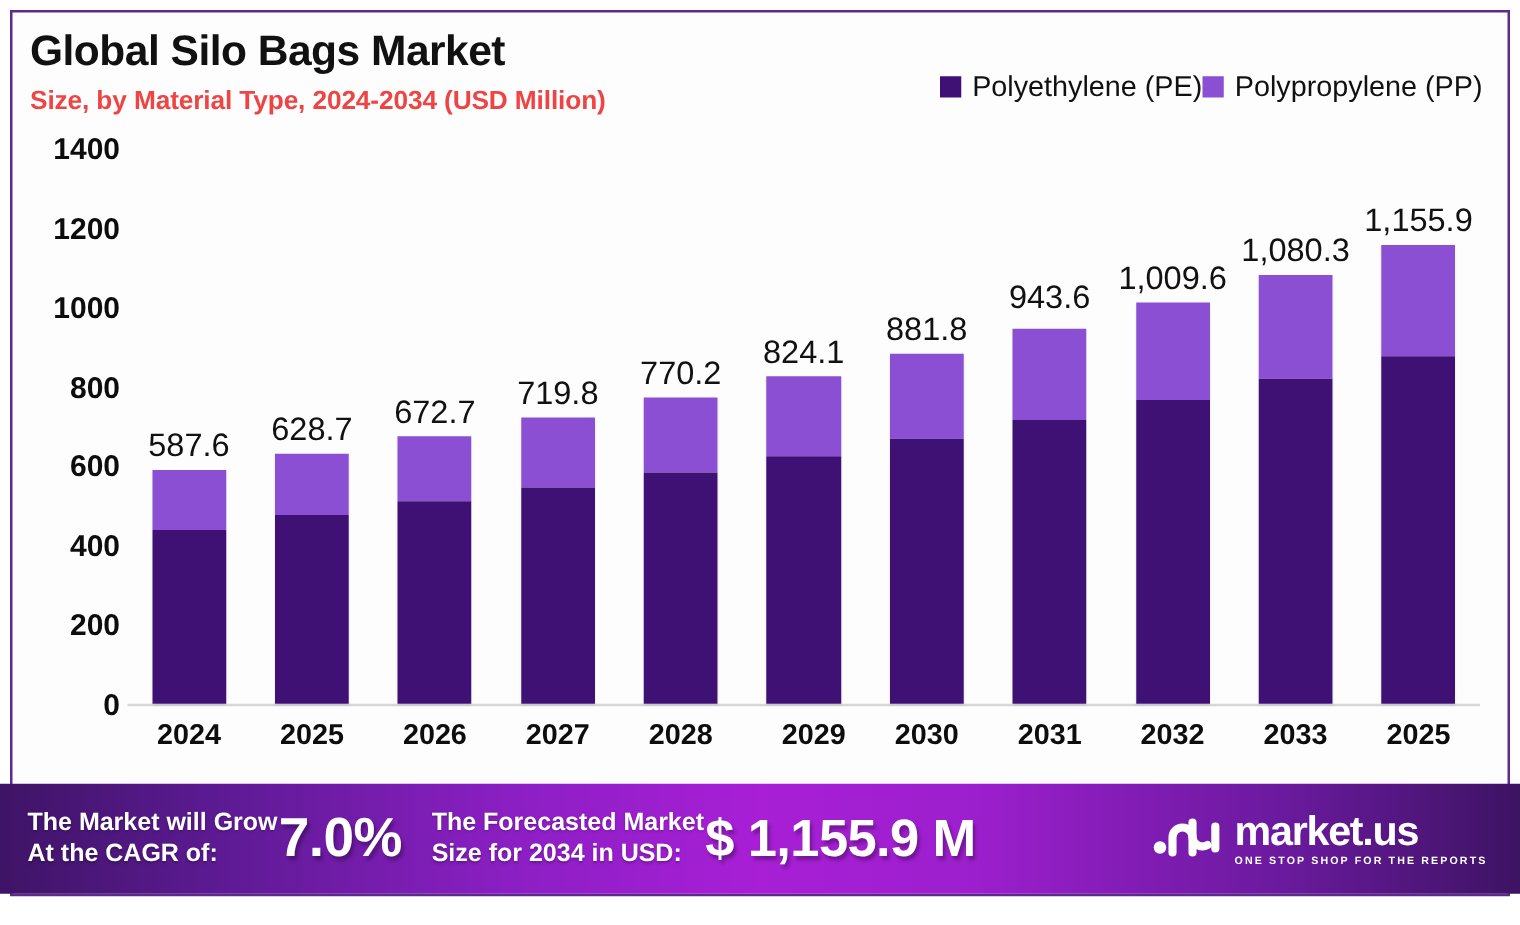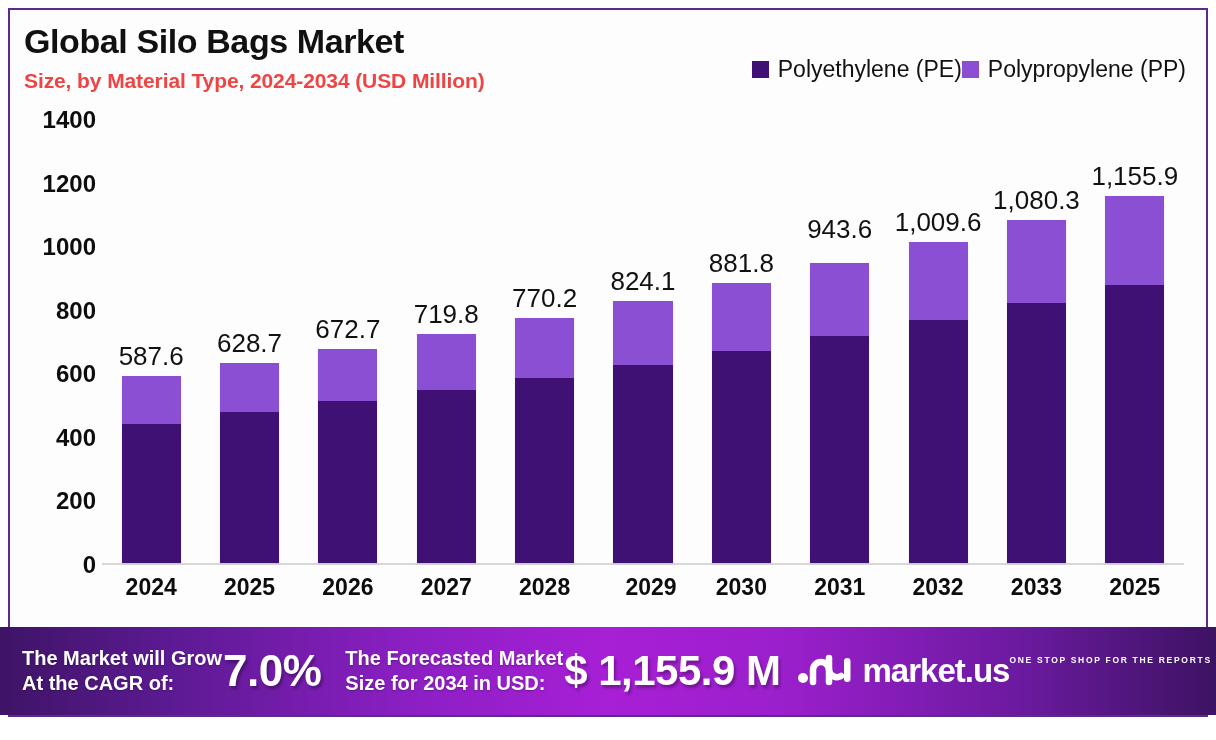--- a/index.html
+++ b/index.html
@@ -233,21 +233,21 @@
     align-items: center;
     gap: 10px;
     margin-left: 16px;
     margin-right: 8px;
   }
 
   .logo-mark { flex: 0 0 auto; display: block; }
 
   .logo-text-wrap {
     display: flex;
-    flex-direction: row;
+    flex-direction: column;
     justify-content: center;
   }
 
   .logo-word {
     font-size: 33px;
     font-weight: bold;
     color: #ffffff;
     line-height: 34px;
     letter-spacing: -1px;
   }
@@ -339,21 +339,21 @@
           </div>
         </div>
         <div class="bar-group" style="left: 56.3636%; width: 5.45455%; height: 280.286px;">
           <div class="bar-total-label" style="bottom: 288.286px;">881.8</div>
           <div class="bar-stack" style="height: 280.286px;">
             <div class="seg-pp" style="height: 67.9579px; background: rgb(139, 79, 212);"></div>
             <div class="seg-pe" style="height: 212.329px; background: rgb(63, 17, 117);"></div>
           </div>
         </div>
         <div class="bar-group" style="left: 65.4545%; width: 5.45455%; height: 299.93px;">
-          <div class="bar-total-label" style="bottom: 322px;">943.6</div>
+          <div class="bar-total-label" style="bottom: 314px;">943.6</div>
           <div class="bar-stack" style="height: 299.93px;">
             <div class="seg-pp" style="height: 72.98px; background: rgb(139, 79, 212);"></div>
             <div class="seg-pe" style="height: 226.95px; background: rgb(63, 17, 117);"></div>
           </div>
         </div>
         <div class="bar-group" style="left: 74.5455%; width: 5.45455%; height: 320.909px;">
           <div class="bar-total-label" style="bottom: 328.909px;">1,009.6</div>
           <div class="bar-stack" style="height: 320.909px;">
             <div class="seg-pp" style="height: 78.0657px; background: rgb(139, 79, 212);"></div>
             <div class="seg-pe" style="height: 242.843px; background: rgb(63, 17, 117);"></div>

